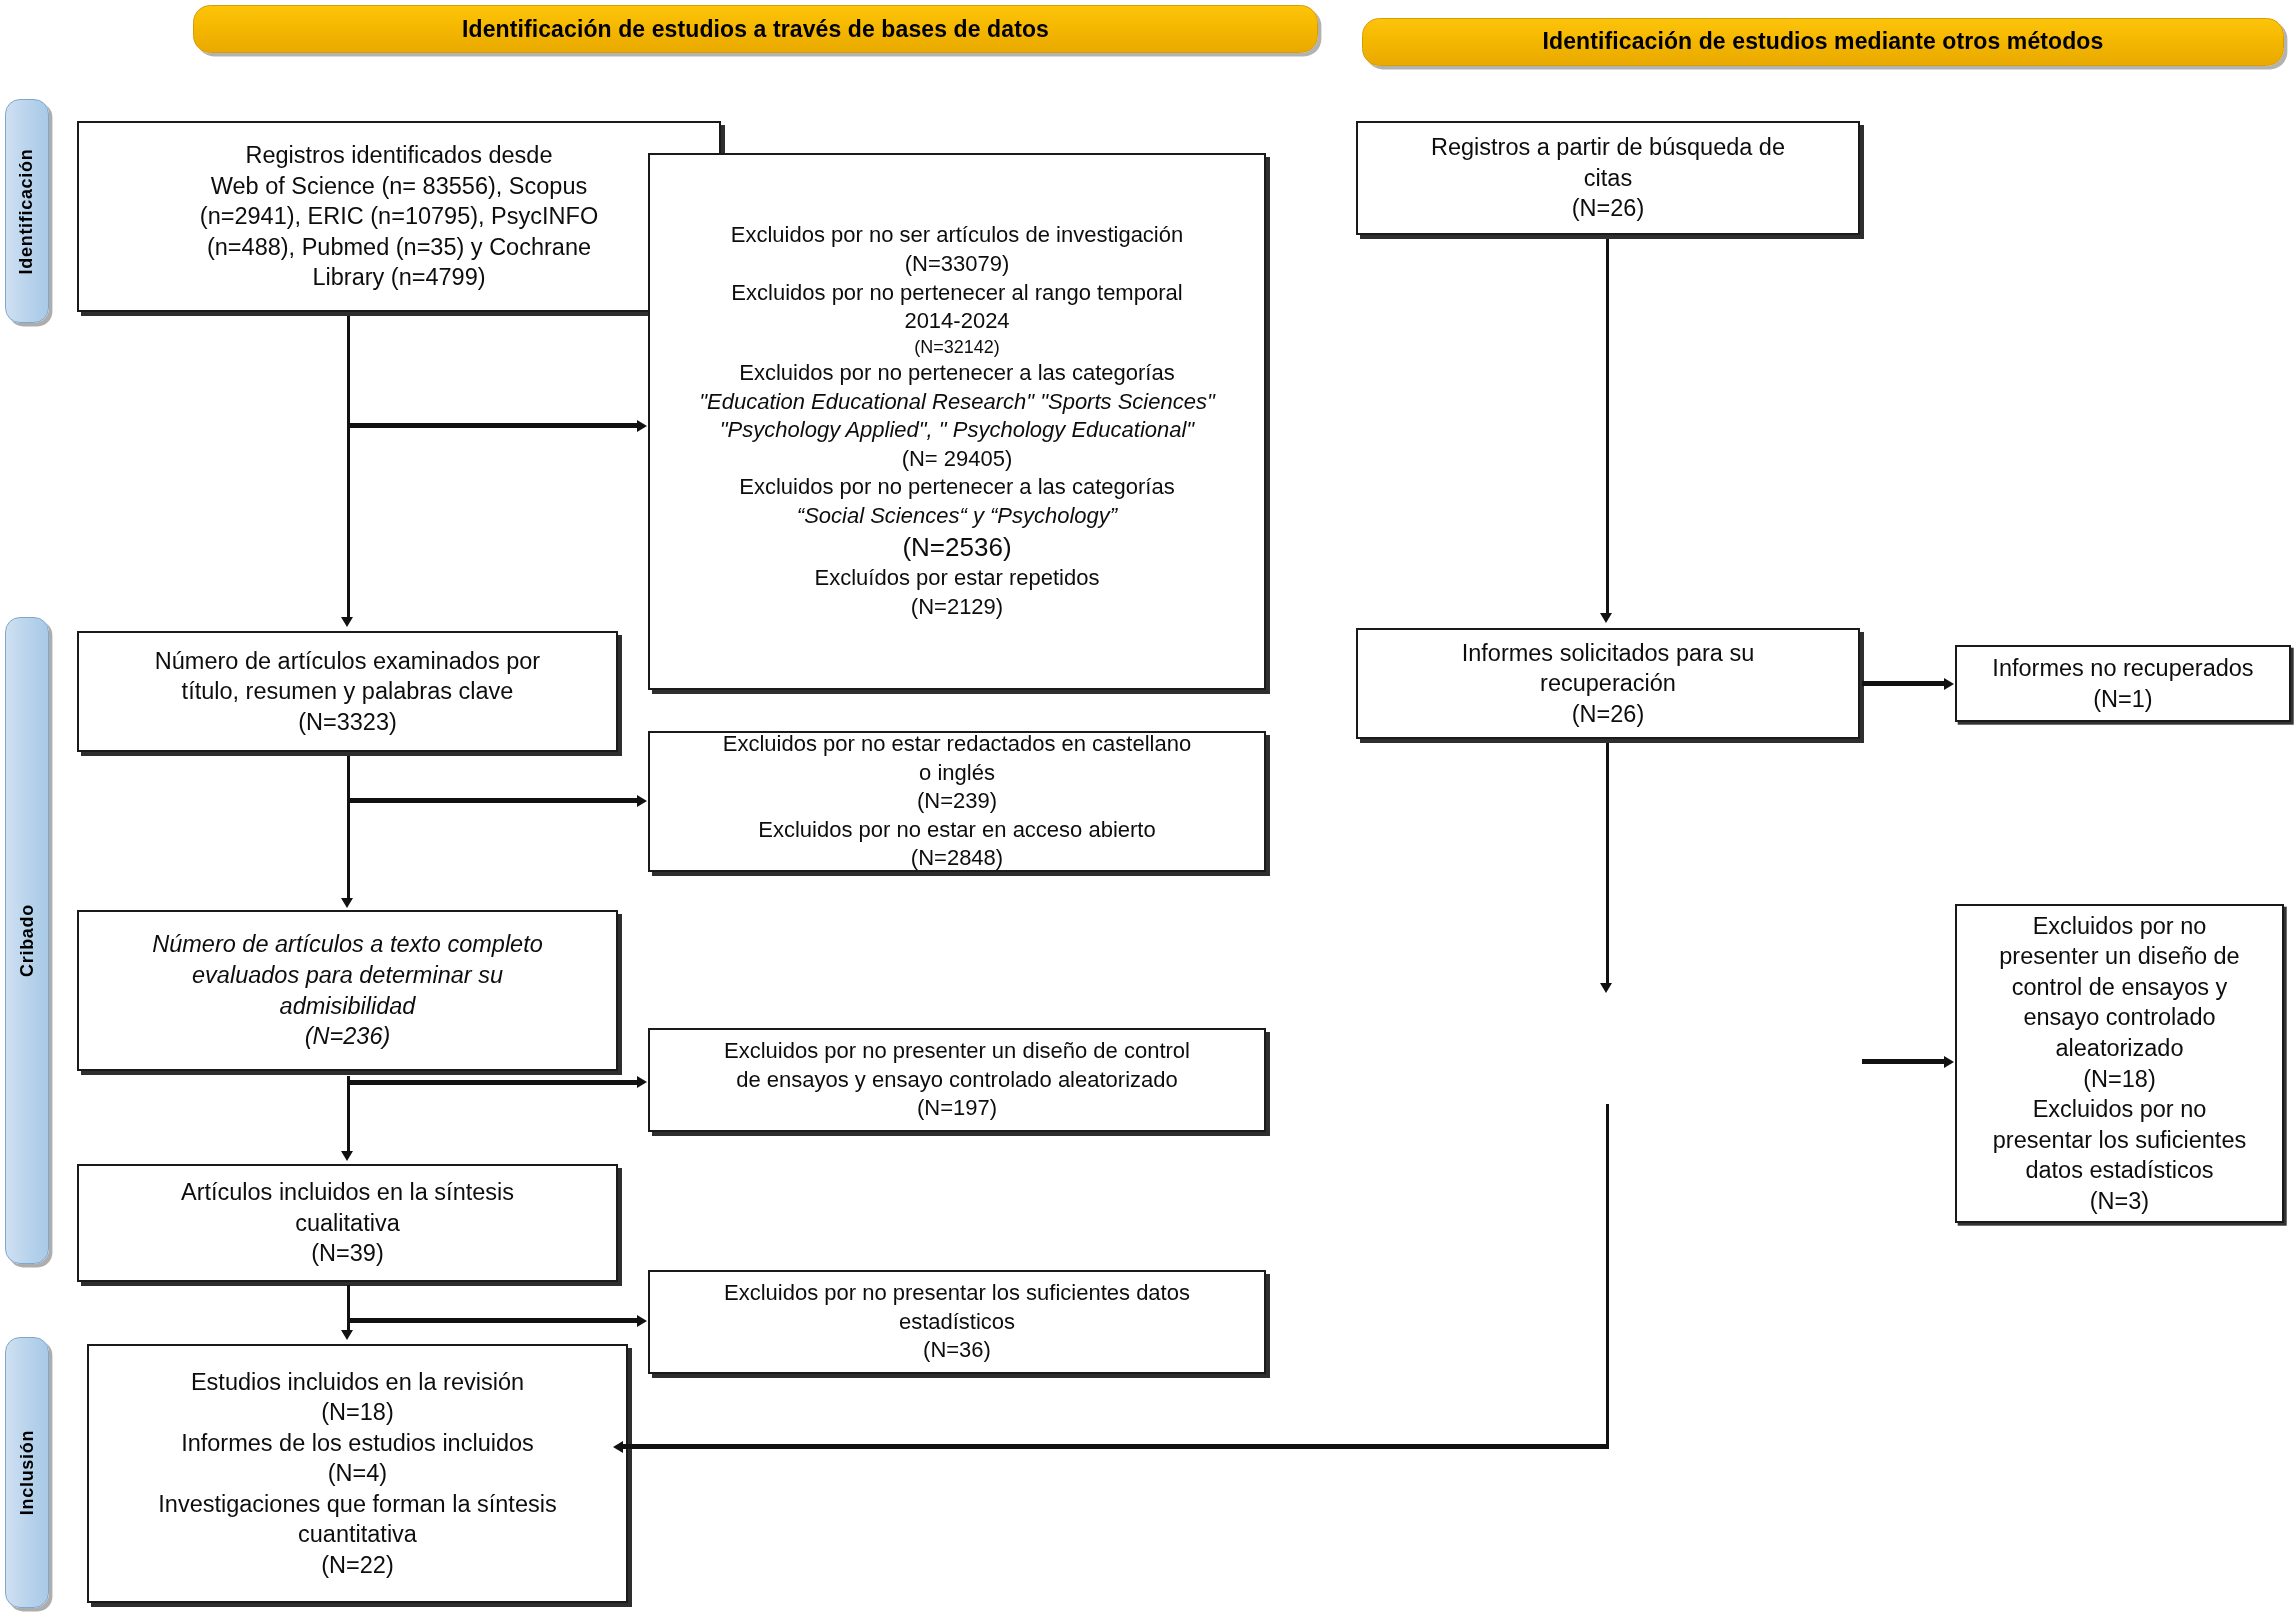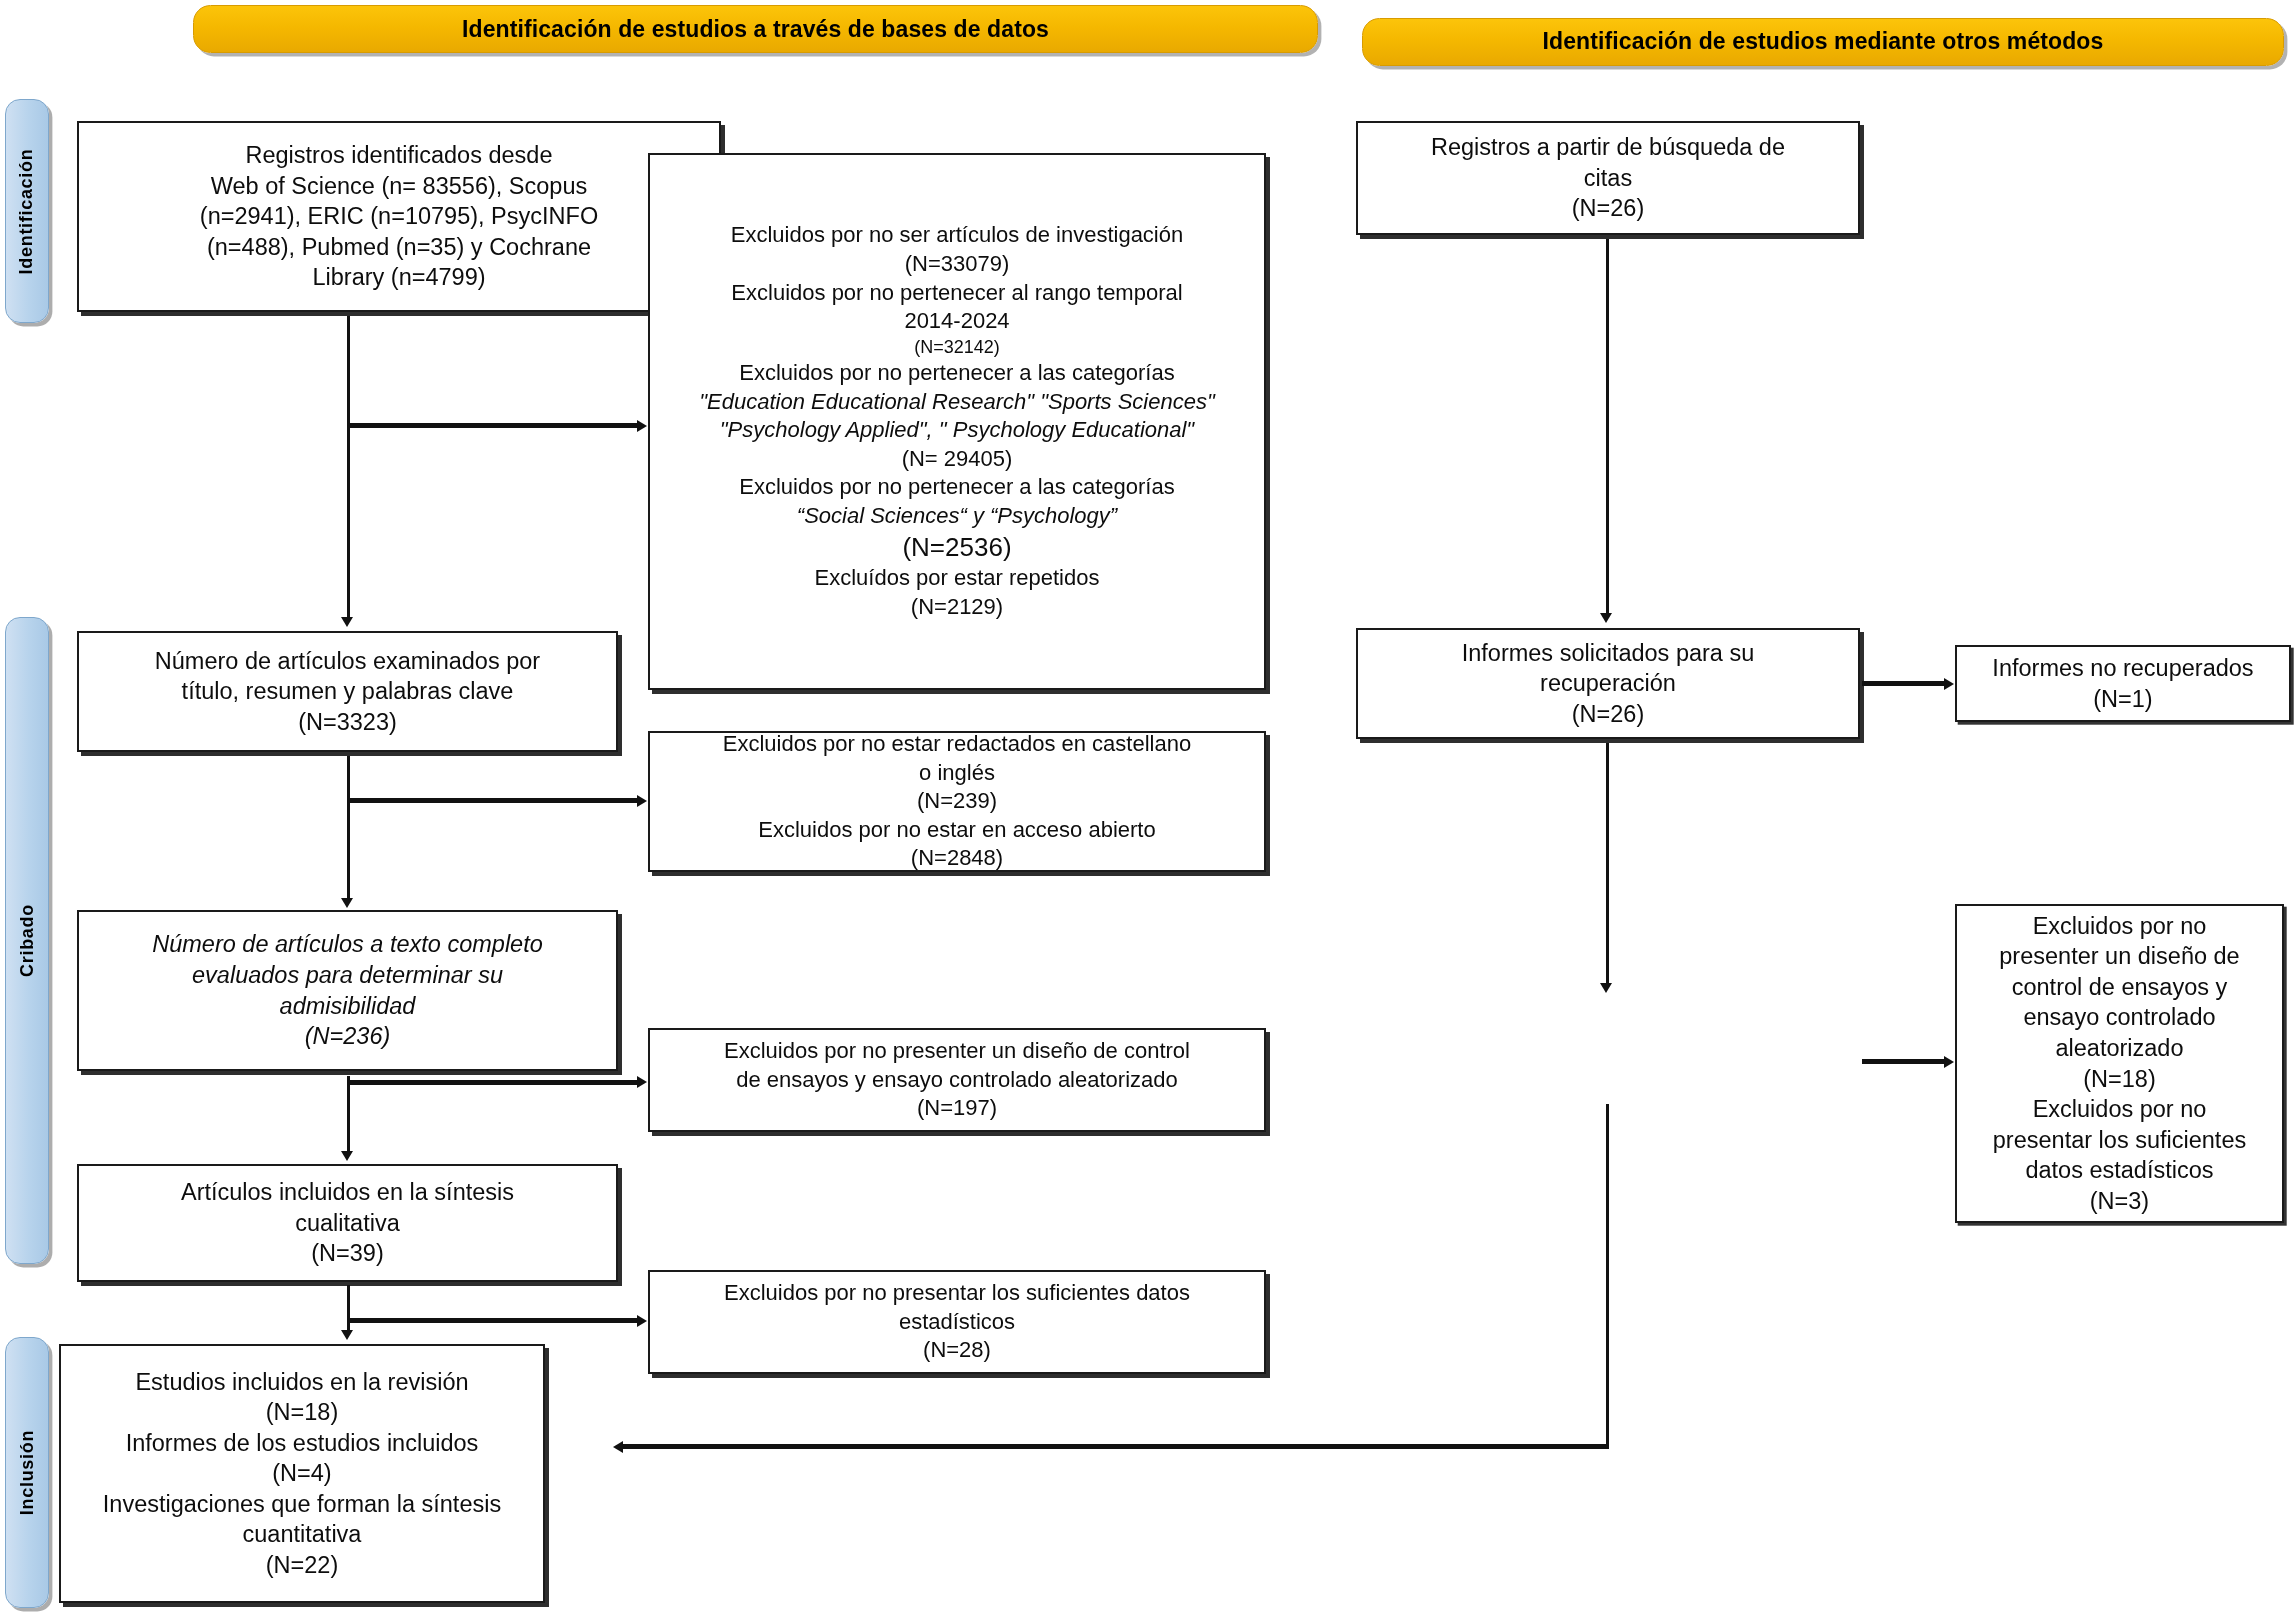--- a/index.html
+++ b/index.html
@@ -116,21 +116,21 @@
 admisibilidad
 (N=236)</p>
   </div>
 
   <div class="box" style="left:77px;top:1164px;width:541px;height:118px;">
     <p style="font-size:23.5px;">Artículos incluidos en la síntesis
 cualitativa
 (N=39)</p>
   </div>
 
-  <div class="box" style="left:59px;top:1344px;width:486px;height:259px;">
+  <div class="box" style="left:87px;top:1344px;width:541px;height:259px;">
     <p style="font-size:23.5px;">Estudios incluidos en la revisión
 (N=18)
 Informes de los estudios incluidos
 (N=4)
 Investigaciones que forman la síntesis
 cuantitativa
 (N=22)</p>
   </div>
 
   <div class="box" style="left:648px;top:153px;width:618px;height:537px;flex-direction:column;justify-content:center;">
@@ -159,21 +159,21 @@
 
   <div class="box" style="left:648px;top:1028px;width:618px;height:104px;">
     <p style="font-size:22px;">Excluidos por no presenter un diseño de control
 de ensayos y ensayo controlado aleatorizado
 (N=197)</p>
   </div>
 
   <div class="box" style="left:648px;top:1270px;width:618px;height:104px;">
     <p style="font-size:22px;">Excluidos por no presentar los suficientes datos
 estadísticos
-(N=28)</p>
+(N=36)</p>
   </div>
 
   <div class="box" style="left:1356px;top:121px;width:504px;height:114px;">
     <p style="font-size:23.5px;">Registros a partir de búsqueda de
 citas
 (N=26)</p>
   </div>
 
   <div class="box" style="left:1356px;top:628px;width:504px;height:111px;">
     <p style="font-size:23.5px;">Informes solicitados para su

